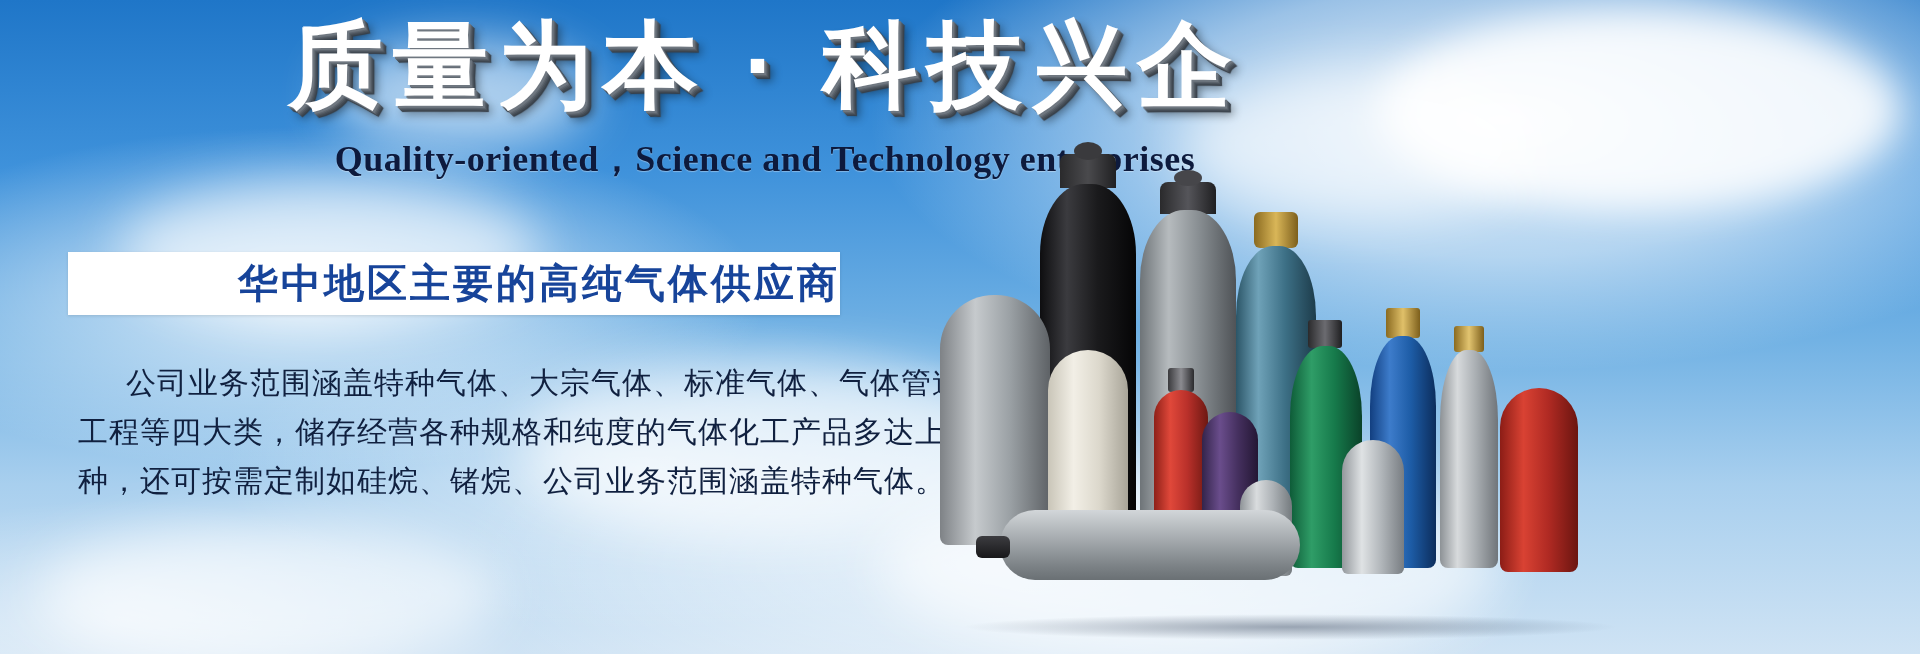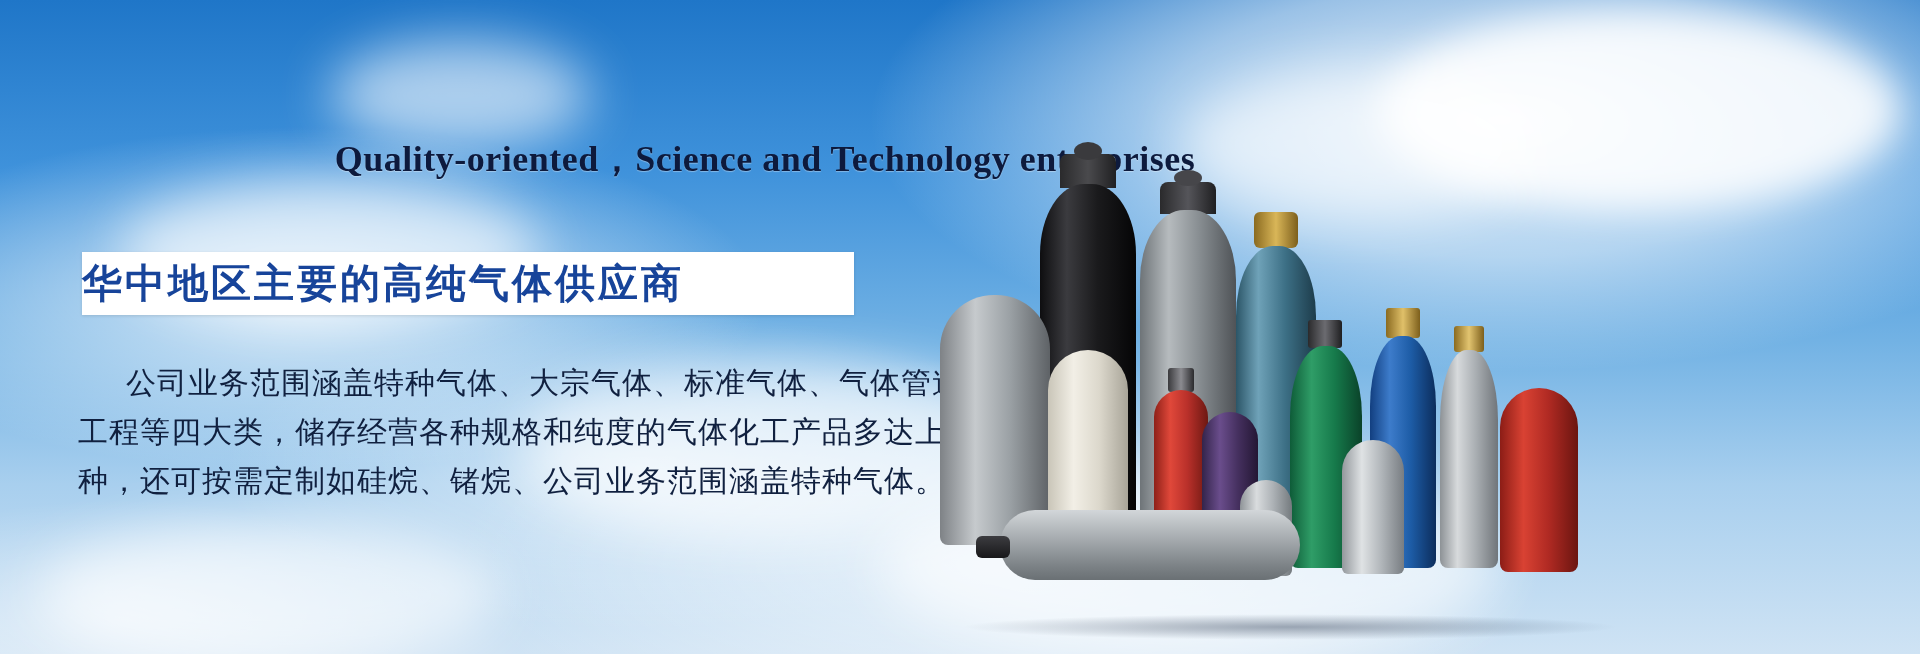--- a/index.html
+++ b/index.html
@@ -45,23 +45,23 @@
     font-family:"Liberation Serif","DejaVu Serif",serif;
     font-weight:bold;
     font-size:36px;
     letter-spacing:.5px;
     color:#0d1a3d;
     text-shadow:0 1px 1px rgba(255,255,255,.35);
   }
 
   
   #highlight-box{
-    position:absolute;left:82px;top:252px;width:772px;height:63px;
+    position:absolute;left:68px;top:252px;width:772px;height:63px;
     background:#ffffff;
-    display:flex;align-items:center;justify-content:flex-start;
+    display:flex;align-items:center;justify-content:flex-end;
     box-shadow:0 1px 3px rgba(0,0,0,.12);
   }
   #highlight-text{
     font-family:"Liberation Sans","DejaVu Sans",sans-serif;
     font-weight:bold;
     font-size:40px;
     letter-spacing:3px;
     color:#17449a;
     white-space:nowrap;
   }
@@ -94,20 +94,23 @@
 <div id="banner">
 
   <div class="cloud" style="left:1380px;top:10px;width:520px;height:200px;"></div>
   <div class="cloud soft" style="left:1180px;top:70px;width:360px;height:150px;"></div>
   <div class="cloud soft" style="left:120px;top:180px;width:420px;height:140px;"></div>
   <div class="cloud soft" style="left:520px;top:360px;width:520px;height:180px;"></div>
   <div class="cloud soft" style="left:40px;top:520px;width:460px;height:150px;"></div>
   <div class="cloud soft" style="left:880px;top:470px;width:620px;height:190px;"></div>
   <div class="cloud soft" style="left:330px;top:40px;width:260px;height:110px;"></div>
 
+  <div id="headline-wrap">
+    <div id="headline">质量为本 · 科技兴企</div>
+  </div>
 
   <div id="subtitle">Quality-oriented，Science and Technology enterprises</div>
 
   <div id="highlight-box">
     <span id="highlight-text">华中地区主要的高纯气体供应商</span>
   </div>
 
   <div id="body-copy">
     <div class="line indent">公司业务范围涵盖特种气体、大宗气体、标准气体、气体管道</div>
     <div class="line">工程等四大类，储存经营各种规格和纯度的气体化工产品多达上百</div>

